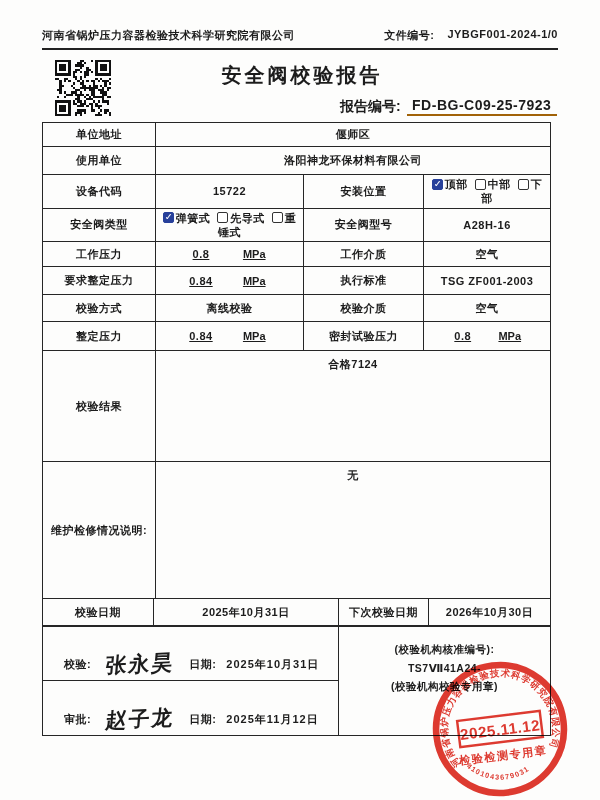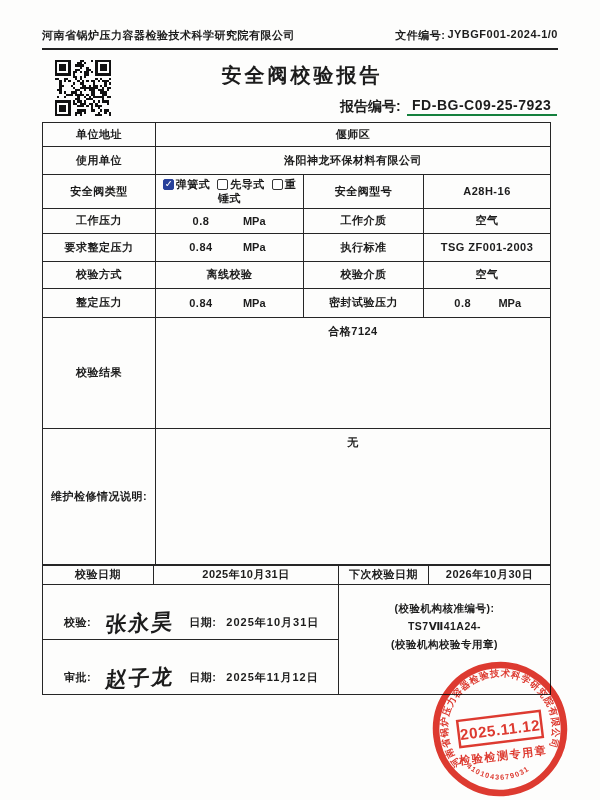--- a/index.html
+++ b/index.html
@@ -13,53 +13,53 @@
   }
   .page { position:absolute; inset:0; }
 
   
   .doc-header {
     position:absolute; left:42px; right:42px; top:28px;
     display:flex; justify-content:space-between; align-items:flex-end;
     border-bottom:2.5px solid #222; padding-bottom:5px;
     font-weight:700; font-size:11px; letter-spacing:.5px;
   }
-  .doc-header .file-no { display:flex; gap:2px; }
+  .doc-header .file-no { display:flex; gap:13px; }
 
   
   .qr { position:absolute; left:55px; top:60px; width:56px; height:56px; }
 
   
   .title {
     position:absolute; left:4px; right:0; top:62px;
     text-align:center; font-size:20px; font-weight:700; letter-spacing:3px;
   }
   .report-no {
     position:absolute; left:340px; top:97px;
     display:flex; align-items:flex-end; font-size:14px; font-weight:700;
   }
   .report-no .rn-label { margin-right:6px; white-space:nowrap; }
   .report-no .rn-value {
     display:inline-block; min-width:150px; text-align:center;
-    border-bottom:2px solid #15803d; padding:0 4px 1px 4px; letter-spacing:.5px;
+    border-bottom:2px solid #a16207; padding:0 4px 1px 4px; letter-spacing:.5px;
   }
 
   
   .tables { position:absolute; left:42px; top:122px; width:508px; }
   table { border-collapse:collapse; table-layout:fixed; width:508px; }
   table + table { margin-top:-1.5px; }
   td {
     border:1.5px solid #262626;
     font-size:11px; font-weight:700;
     text-align:center; vertical-align:middle;
     padding:2px 3px; letter-spacing:.5px;
     overflow:hidden;
   }
   td.tl { text-align:center; vertical-align:top; padding:6px 10px; }
-  .press { display:flex; width:100%; align-items:flex-end; }
+  .press { display:flex; width:100%; align-items:flex-end;text-decoration:underline; }
   .press .pv { flex:1.25; text-align:center; }
   .press .pu { flex:.85; text-align:left; letter-spacing:0; }
 
   
   .cb {
     display:inline-block; width:11px; height:11px;
     border:1.5px solid #333; border-radius:2px;
     vertical-align:-1.5px; margin:0 2px 0 7px;
     position:relative; background:#fff;
   }
@@ -405,20 +405,28 @@
         </colgroup>
       <tbody>
           <tr style="height:24px">
         <td>单位地址</td>
         <td colspan="3">偃师区</td>
       </tr>
       <tr style="height:28px">
         <td>使用单位</td>
         <td colspan="3">洛阳神龙环保材料有限公司</td>
       </tr>
+      <tr style="height:24px">
+        <td>设备代码</td>
+        <td>15722</td>
+        <td>安装位置</td>
+        <td class="cbg">
+          <span class="opt"><span class="cb checked"></span><span>顶部</span></span><span class="opt"><span class="cb"></span><span>中部</span></span><span class="opt"><span class="cb"></span><span>下部</span></span>
+        </td>
+      </tr>
       <tr style="height:30px">
         <td>安全阀类型</td>
         <td class="cbg">
           <span class="opt"><span class="cb checked"></span><span>弹簧式</span></span><span class="opt"><span class="cb"></span><span>先导式</span></span><span class="opt"><span class="cb"></span><span>重锤式</span></span>
         </td>
         <td>安全阀型号</td>
         <td>A28H-16</td>
       </tr>
       <tr style="height:25px">
         <td>工作压力</td>
@@ -476,21 +484,21 @@
       </table>
 
     <table>
       <colgroup>
           <col style="width:111px">
           <col style="width:185px">
           <col style="width:90px">
           <col style="width:122px">
         </colgroup>
       <tbody>
-          <tr style="height:20px">
+          <tr style="height:28px">
         <td>校验日期</td>
         <td>2025年10月31日</td>
         <td>下次校验日期</td>
         <td>2026年10月30日</td>
       </tr>
     </tbody>
       </table>
 
     <table>
       <colgroup>

